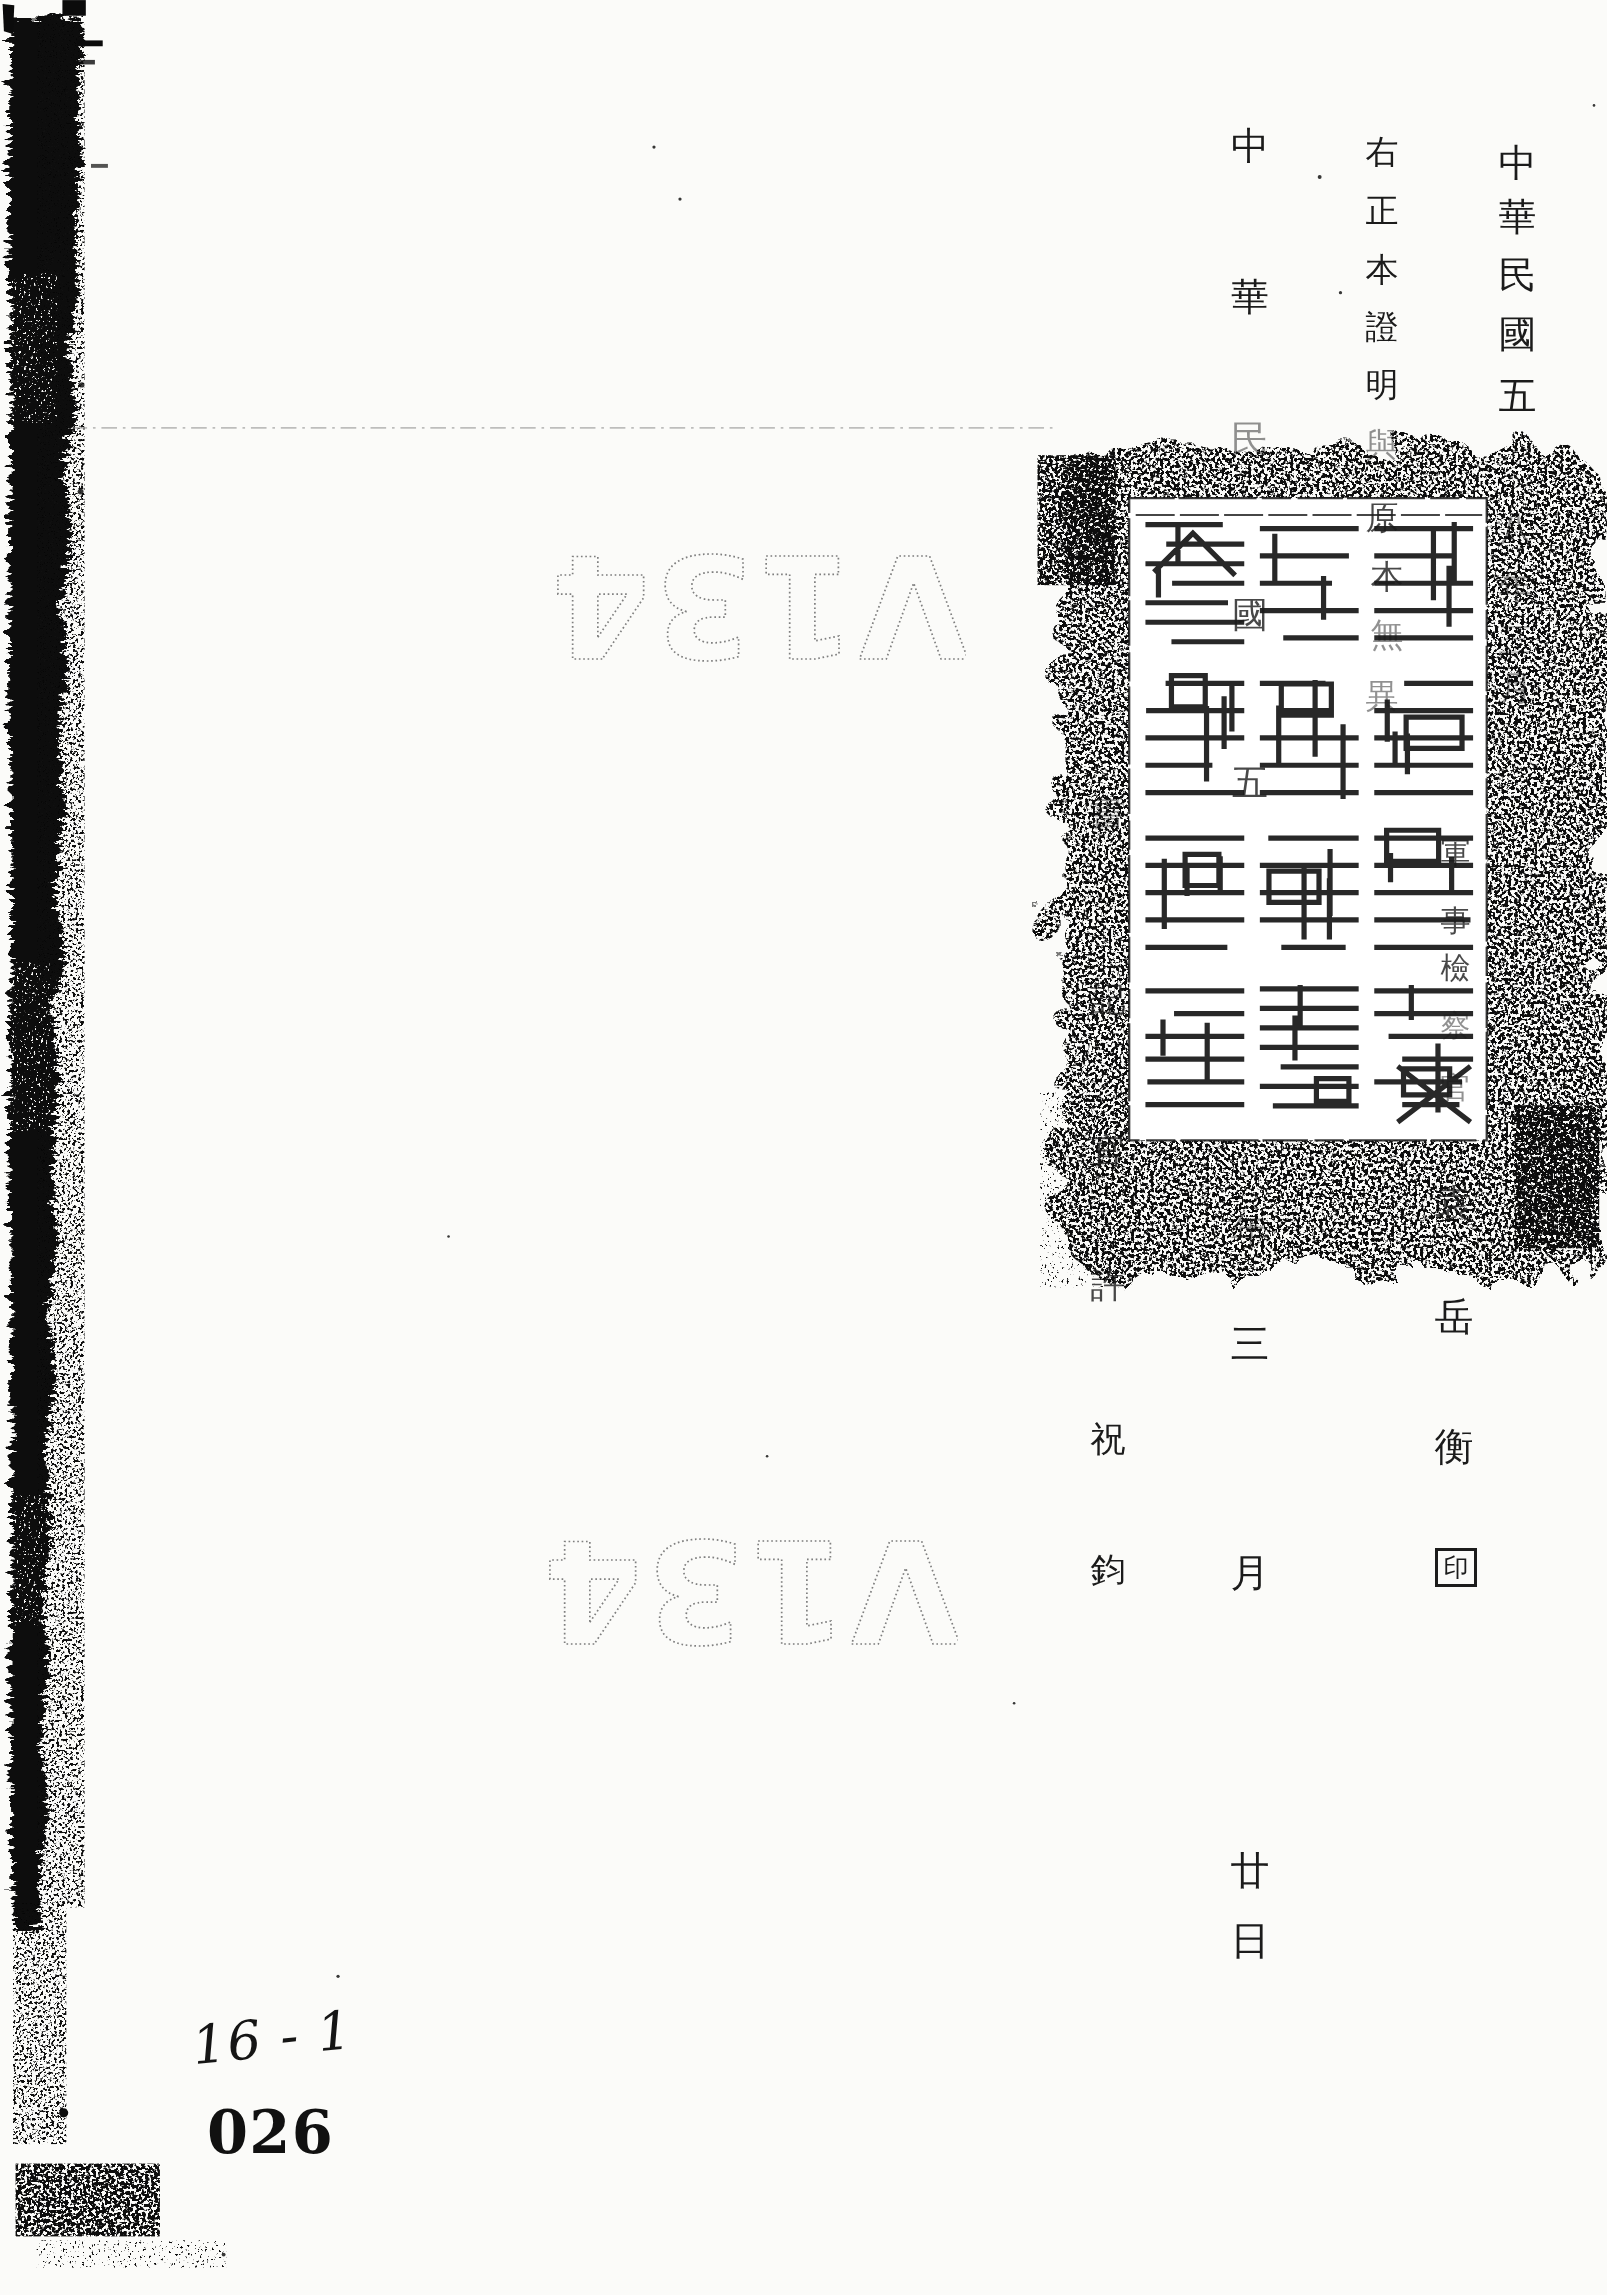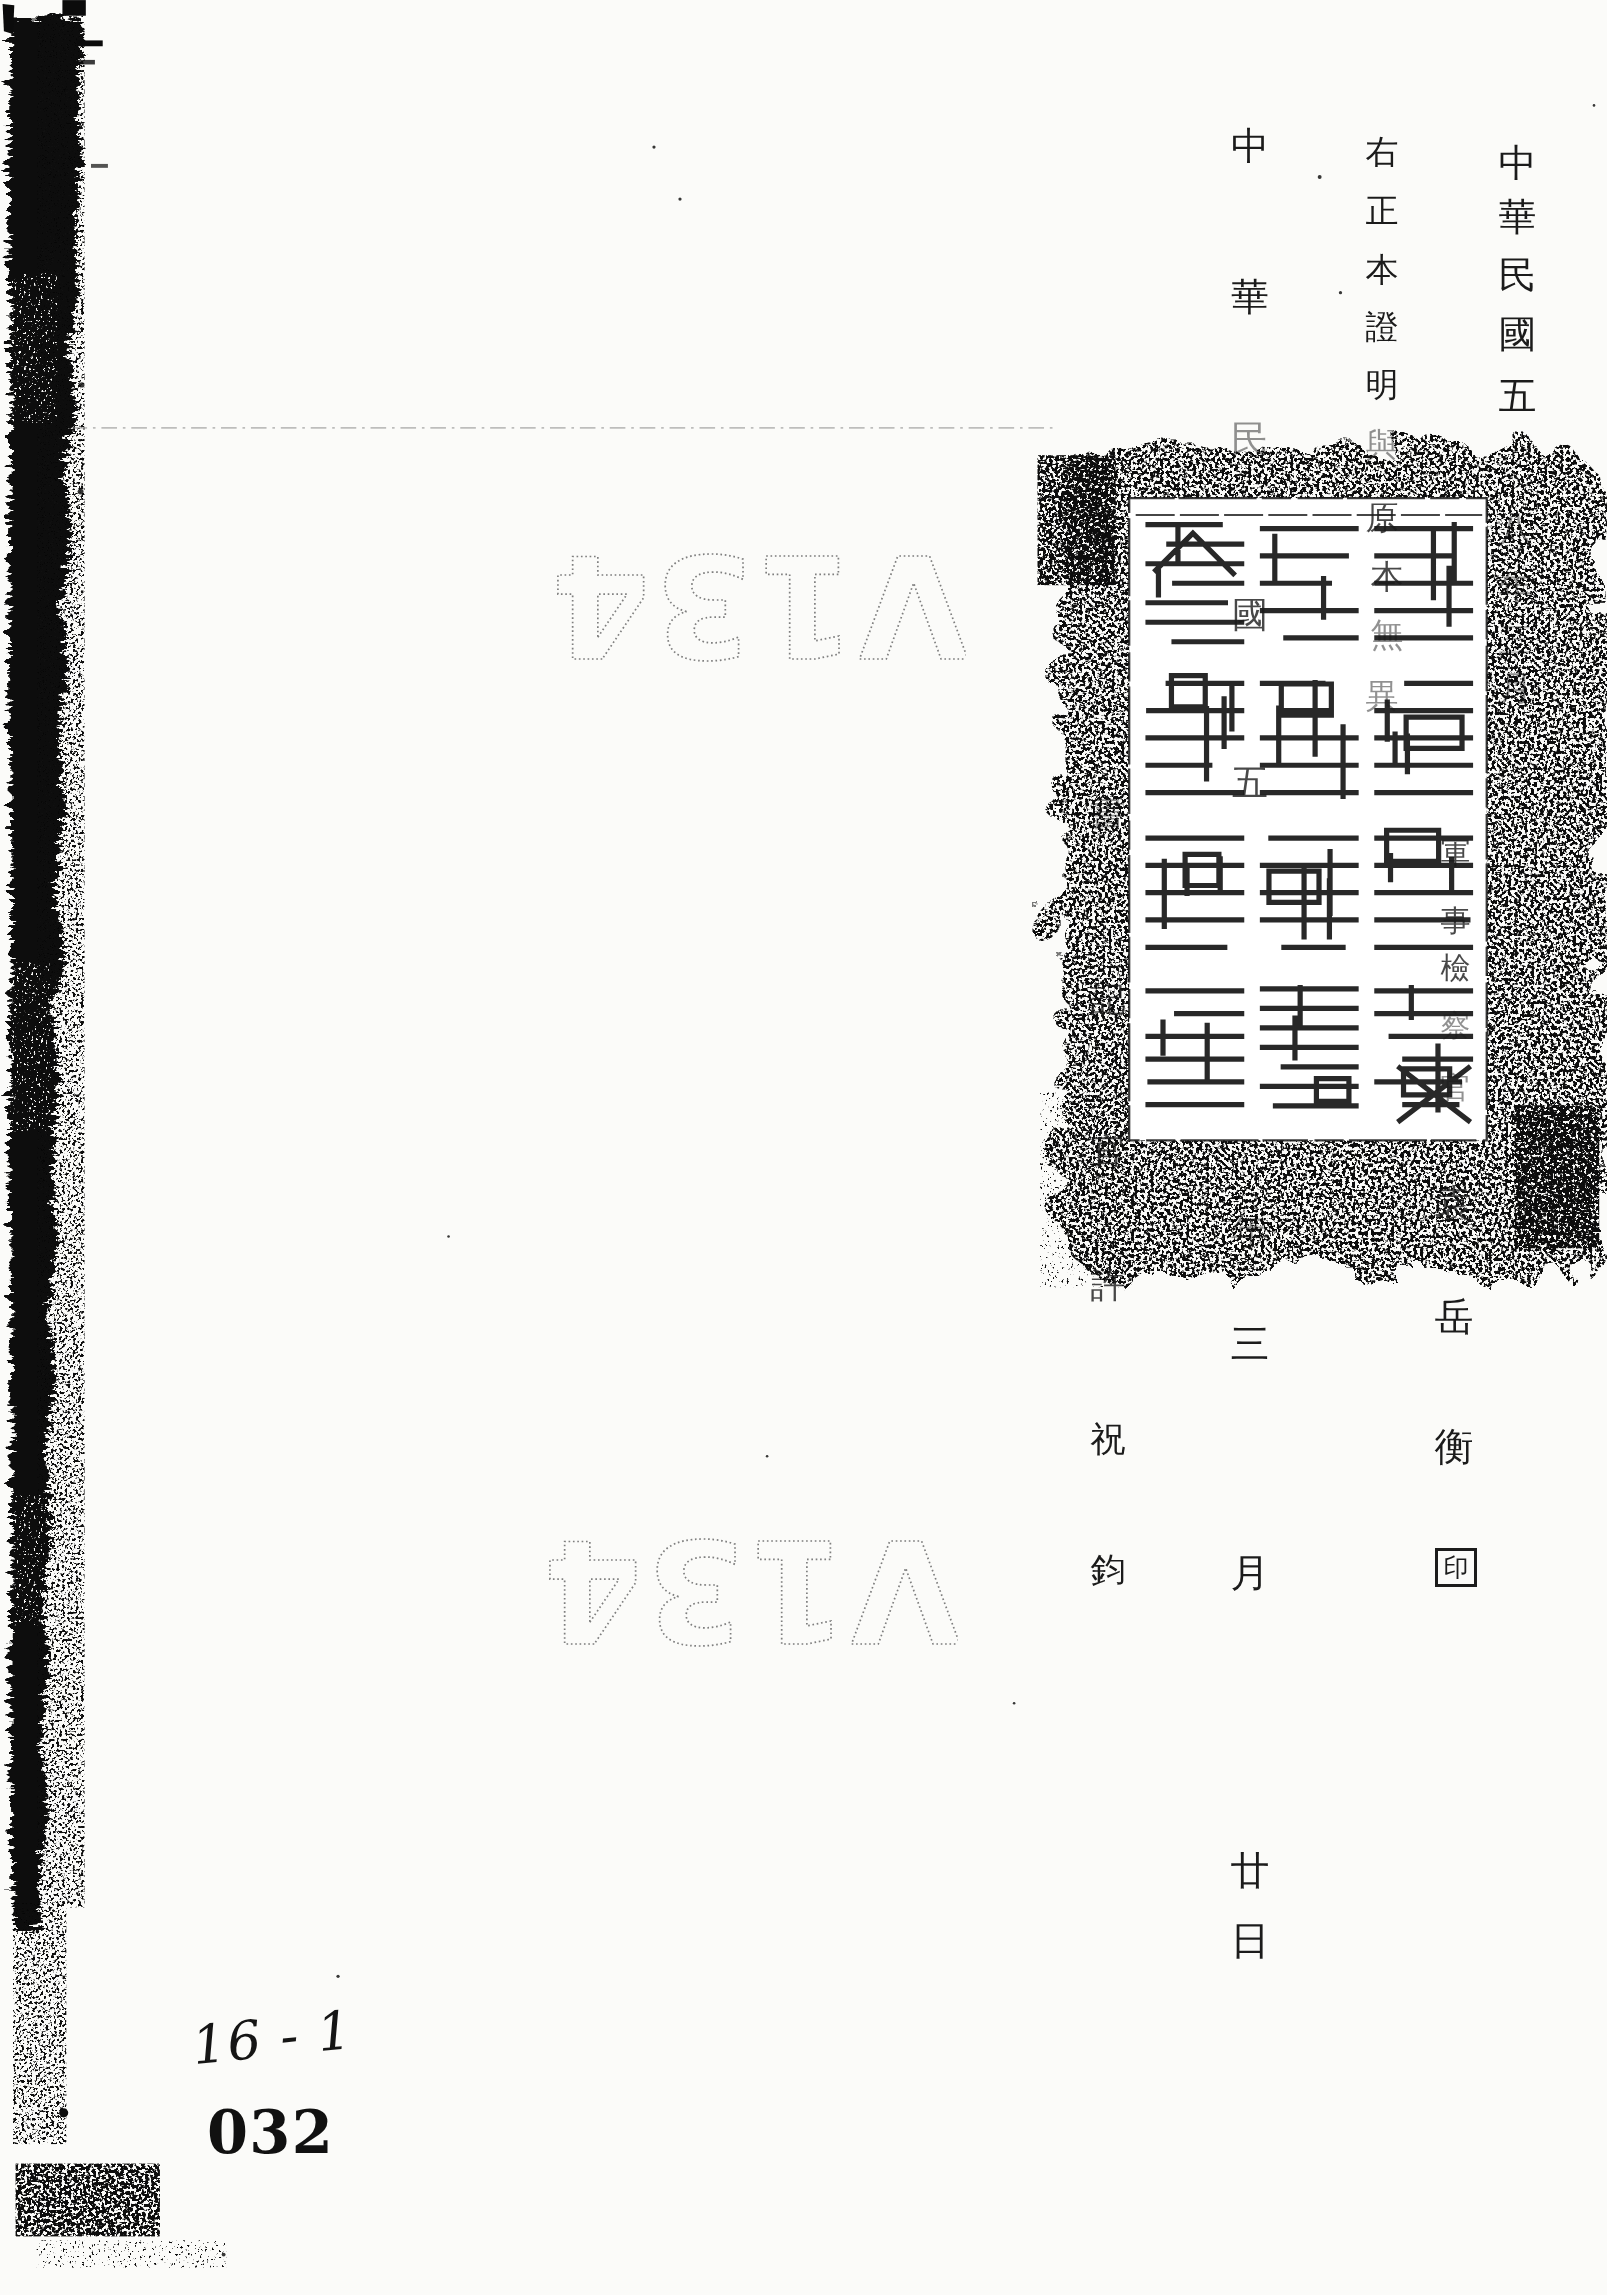--- a/index.html
+++ b/index.html
@@ -184,16 +184,16 @@
     <span class="vch" style="left:1089px;top:1422px;width:38px;font-size:35px">祝</span>
     <span class="vch" style="left:1089px;top:1553px;width:38px;font-size:35px">鈞</span>
   </div>
 
   <div class="sealmark">
     <span>印</span>
   </div>
 
   <div class="hand">16 - 1</div>
 
-  <div class="pagenum">032</div>
+  <div class="pagenum">026</div>
 
 </div>
 
 
 </body></html>

